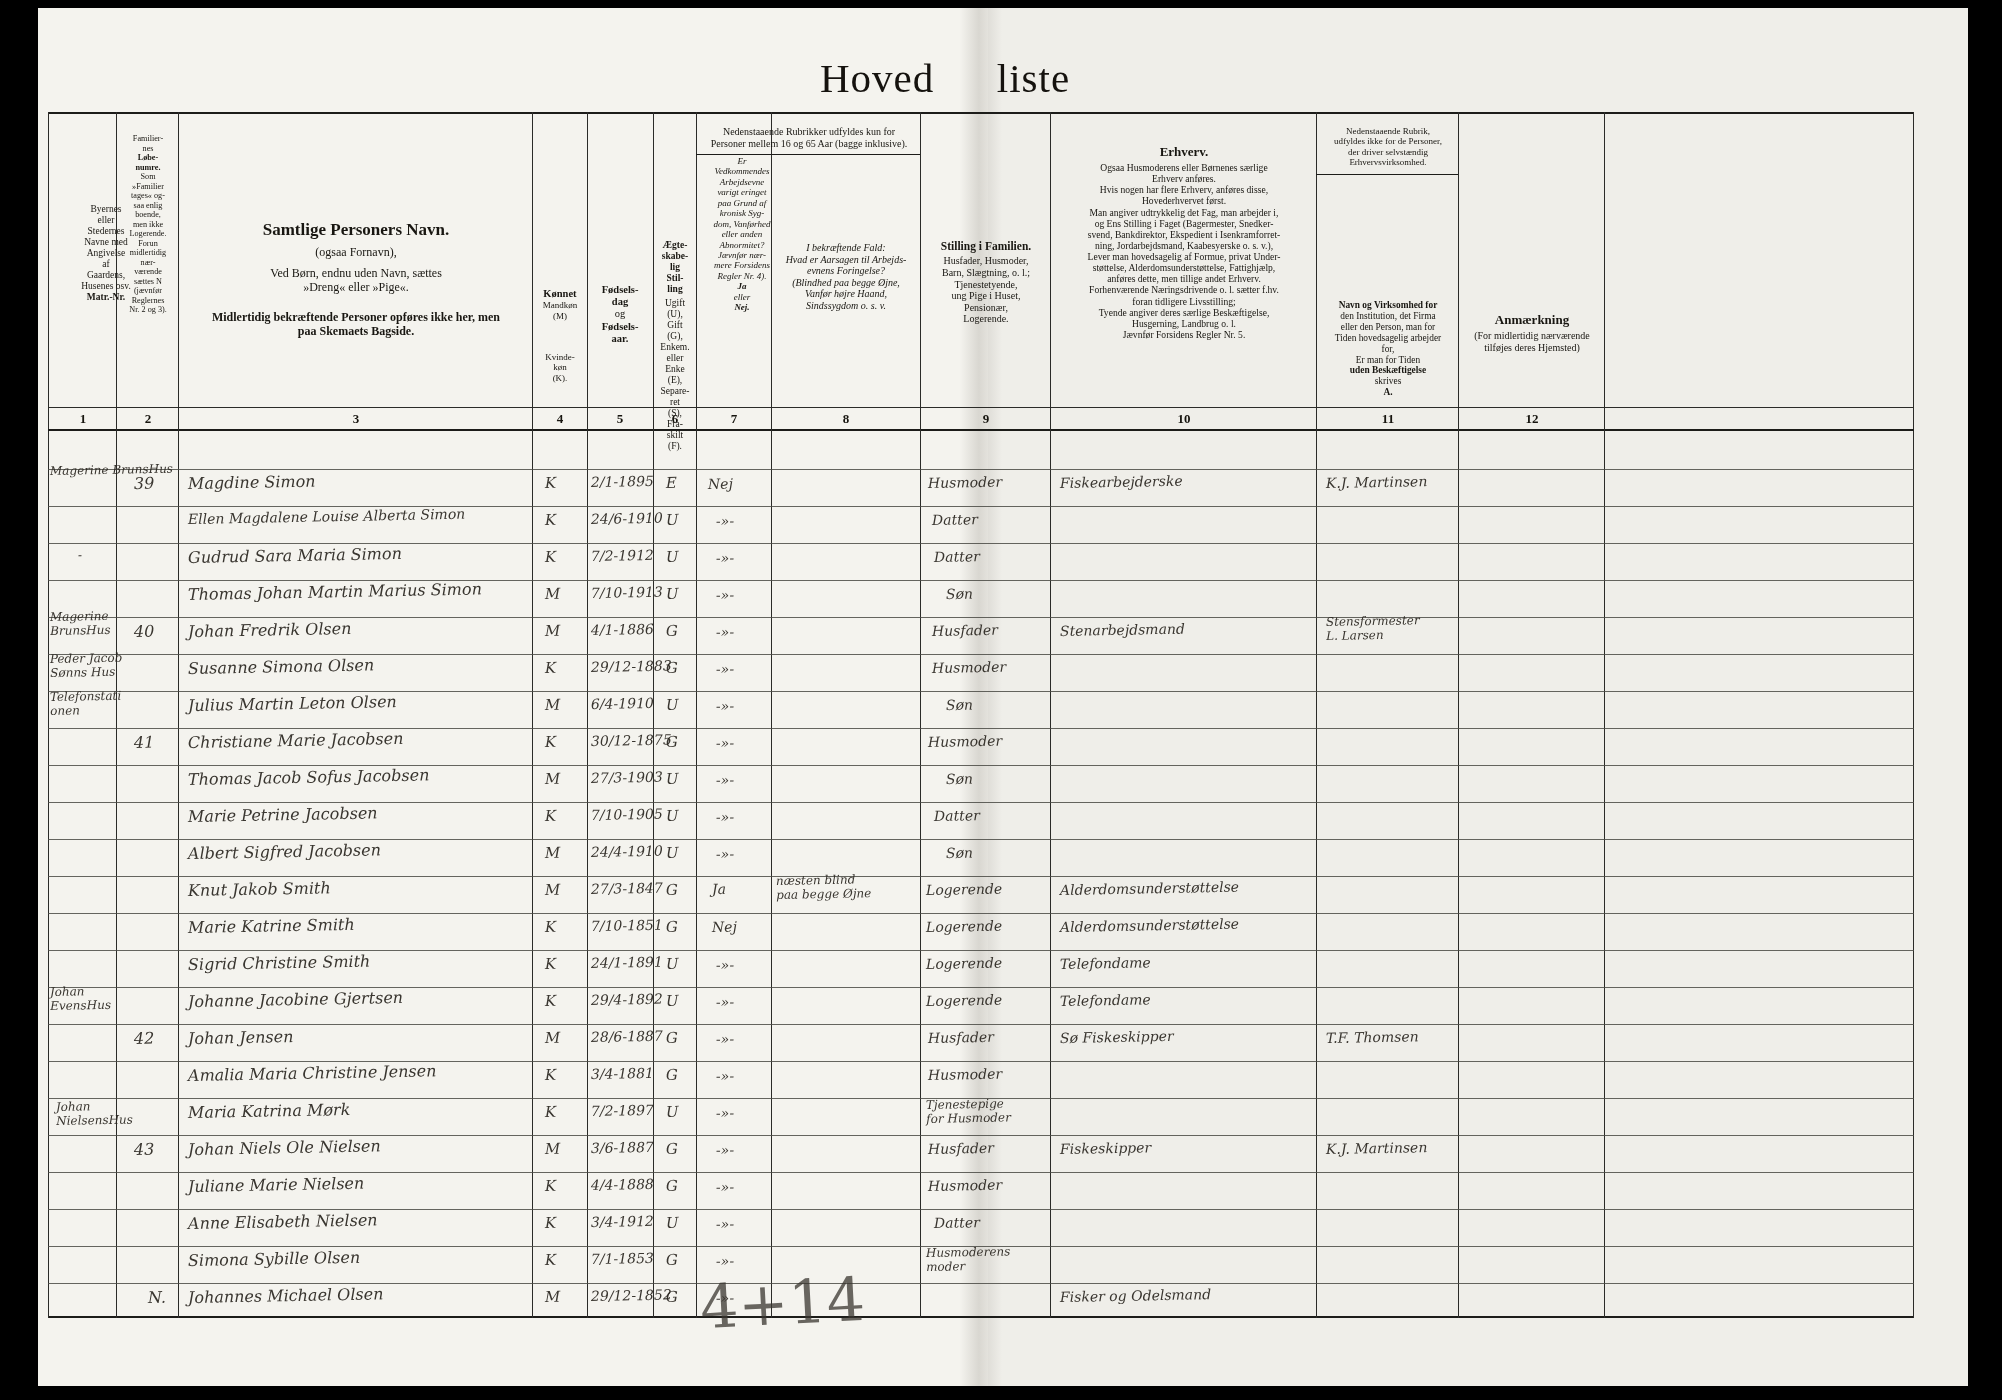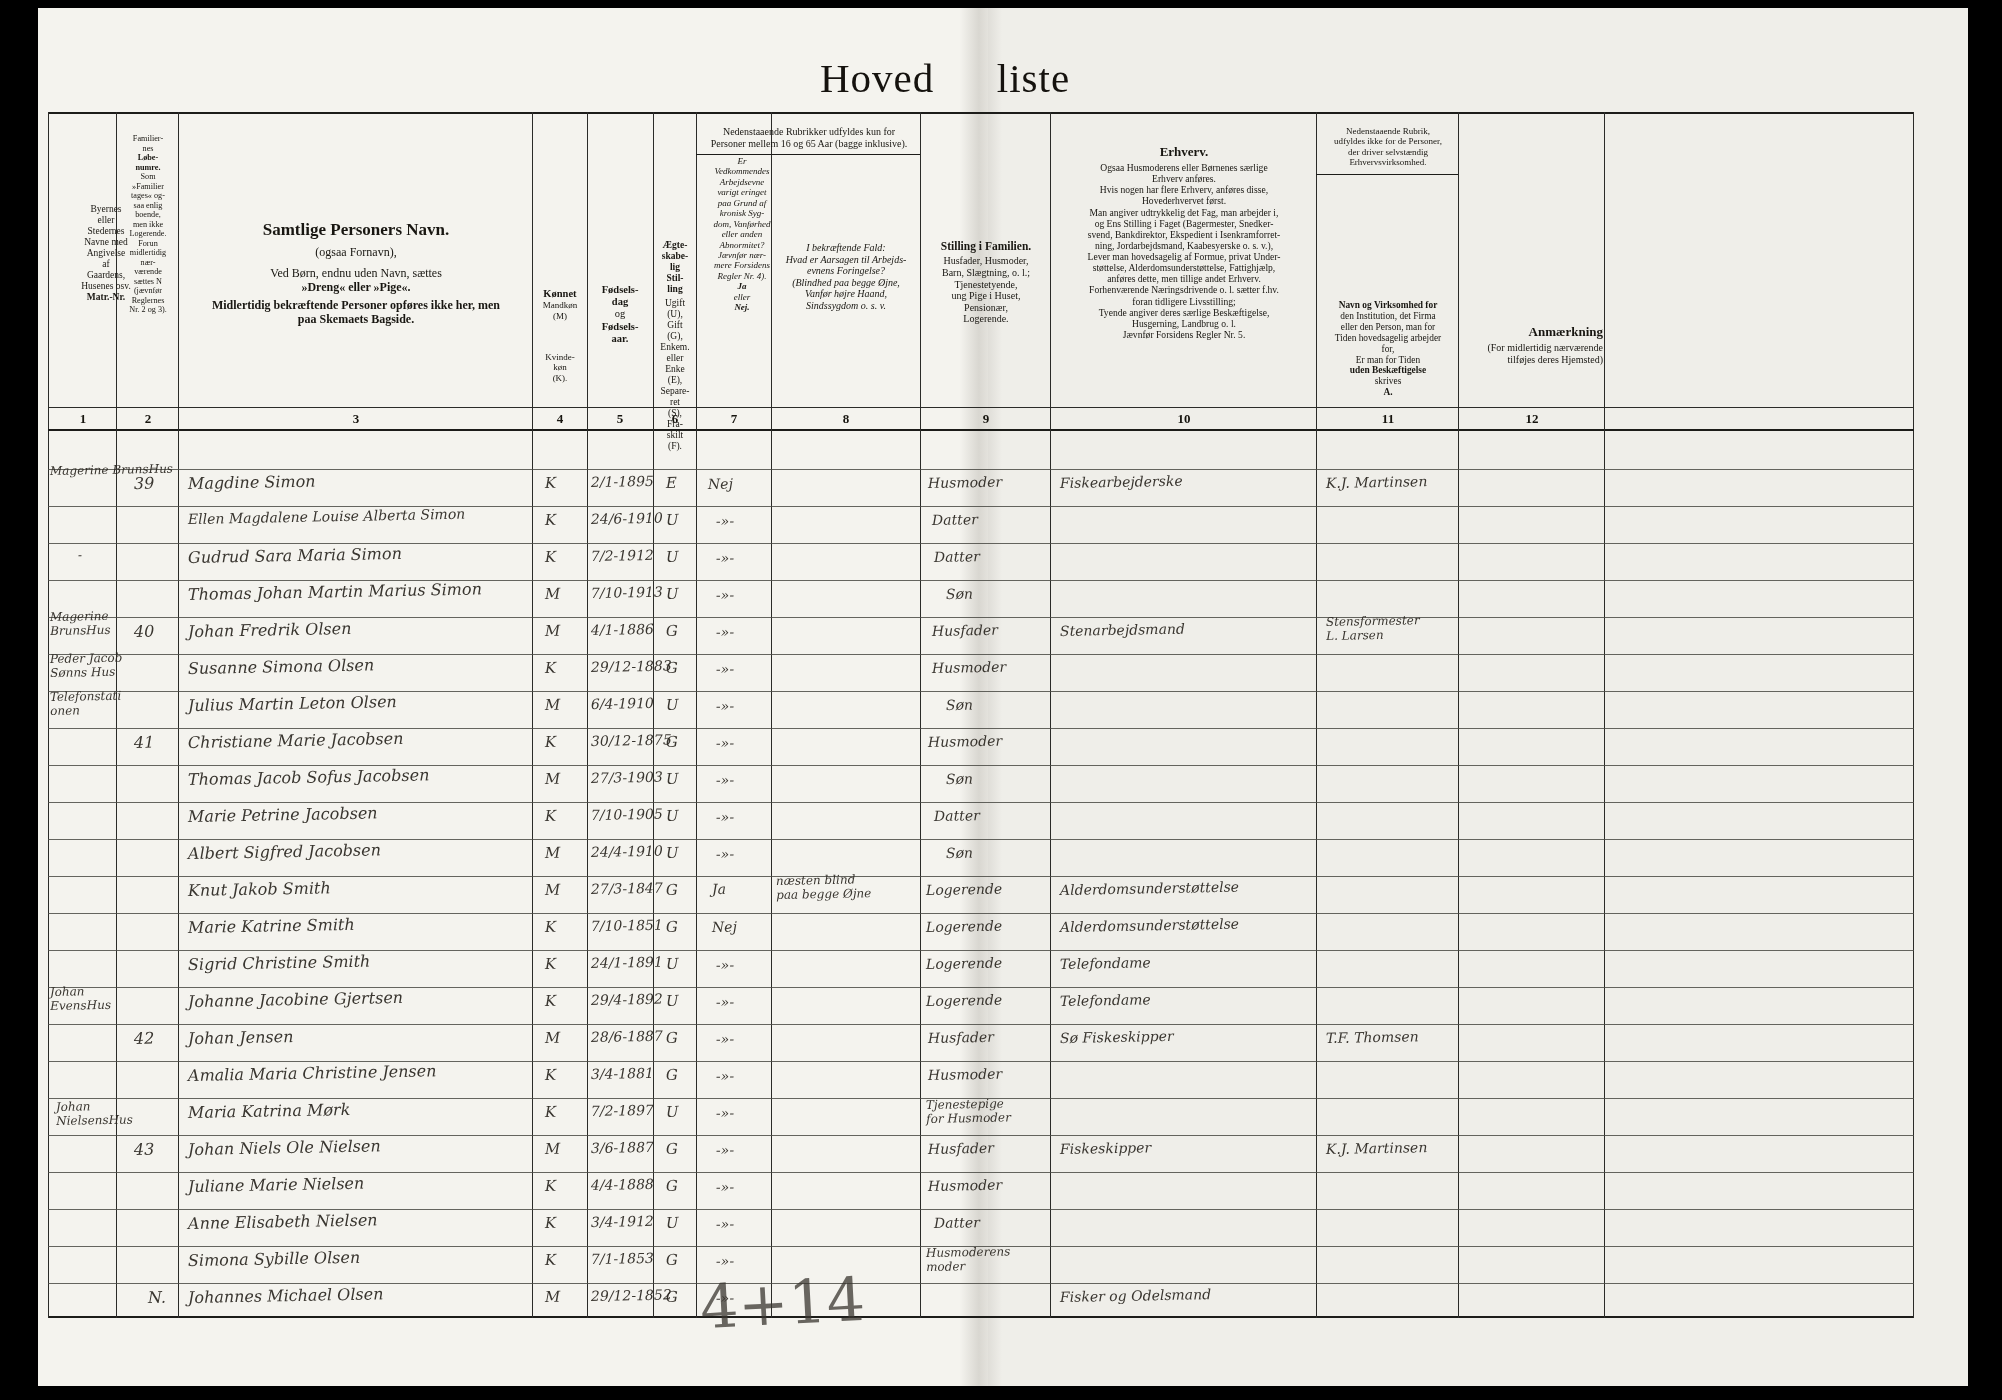--- a/index.html
+++ b/index.html
@@ -105,21 +105,21 @@
         <div>sættes N</div>
       <div>(jævnfør</div>
         <div>Reglernes</div>
       <div>Nr. 2 og 3).</div>
     </div>
 
     <div class="cellhdr" style="left:134px;top:108px;width:348px;">
       <div class="b" style="font-size:17px;margin-bottom:6px;">Samtlige Personers Navn.</div>
       <div class="sm" style="margin-bottom:7px;">(ogsaa Fornavn),</div>
       <div class="sm">Ved Børn, endnu uden Navn, sættes</div>
-      <div class="sm" style="margin-bottom:5px;font-weight:bold;">»Dreng« eller »Pige«.</div>
+      <div class="sm" style="margin-bottom:17px;">»Dreng« eller »Pige«.</div>
       <div class="sm b">Midlertidig bekræftende Personer opføres ikke her, men</div>
       <div class="sm b">paa Skemaets Bagside.</div>
     </div>
 
     <div class="cellhdr tiny2" style="left:487px;top:176px;width:50px;">
       <div class="b">Kønnet</div>
       <div style="font-size:9px;">Mandkøn</div>
       <div style="font-size:9px;">(M)</div>
       <div style="font-size:9px;margin-top:31px;">Kvinde-</div>
       <div style="font-size:9px;">køn</div>
@@ -231,21 +231,21 @@
       <div>den Institution, det Firma</div>
         <div>eller den Person, man for</div>
       <div>Tiden hovedsagelig arbejder</div>
         <div>for,</div>
       <div>Er man for Tiden</div>
       <div class="b">uden Beskæftigelse</div>
       <div>skrives</div>
       <div class="b">A.</div>
     </div>
 
-    <div class="cellhdr" style="left:1413px;top:212px;width:142px;font-size:10px;text-align:right;">
+    <div class="cellhdr" style="left:1413px;top:200px;width:142px;font-size:10px;">
       <div class="b" style="font-size:13px;margin-bottom:3px;">Anmærkning</div>
       <div>(For midlertidig nærværende</div>
         <div>tilføjes deres Hjemsted)</div>
     </div>
 
     <div class="num" style="left:2px;top:299px;width:66px;">1</div>
     <div class="num" style="left:70px;top:299px;width:60px;">2</div>
     <div class="num" style="left:134px;top:299px;width:348px;">3</div>
     <div class="num" style="left:487px;top:299px;width:50px;">4</div>
     <div class="num" style="left:541px;top:299px;width:62px;">5</div>

